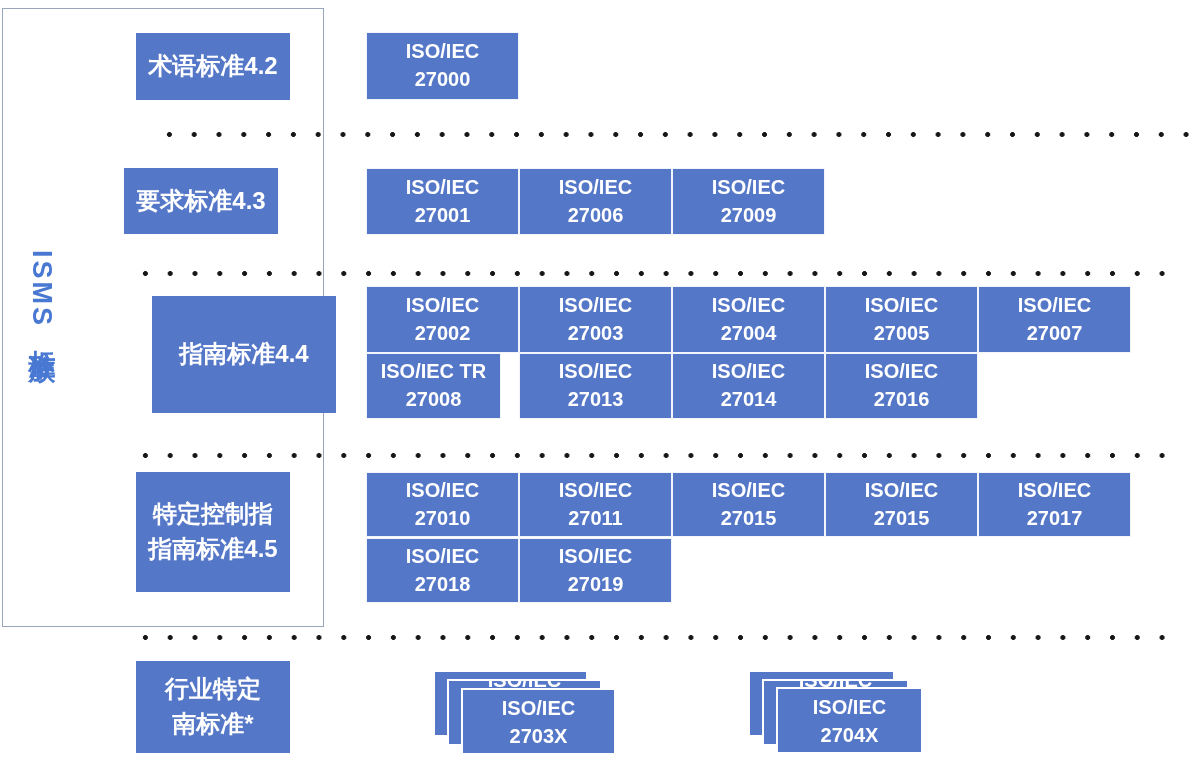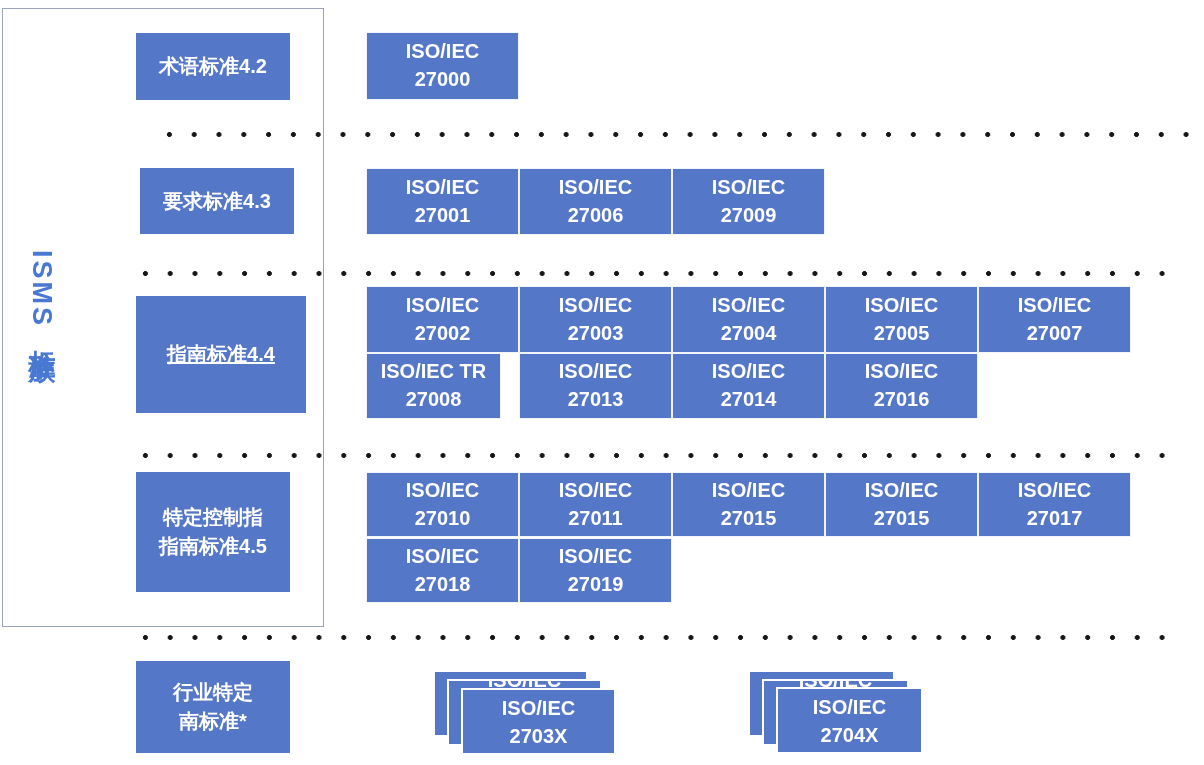--- a/index.html
+++ b/index.html
@@ -16,21 +16,21 @@
     writing-mode:vertical-rl;text-orientation:mixed;
     font-size:27px;font-weight:bold;color:#4878d2;letter-spacing:3px;
     display:flex;align-items:center;justify-content:flex-start;
   }
   .box{
     position:absolute;box-sizing:border-box;
     background:#5577c8;color:#ffffff;font-weight:bold;text-align:center;
     display:flex;align-items:center;justify-content:center;
     white-space:pre-line;
   }
-  .row-label{font-size:20px;line-height:1.45;}
+  .row-label{font-size:24px;line-height:1.45;}
   .std{font-size:20px;line-height:1.38;border:1px solid rgba(255,255,255,0.92);}
   .dots{
     position:absolute;height:7px;
     background-image:radial-gradient(circle,#161616 2.15px,rgba(0,0,0,0) 2.7px);
     background-size:24.8px 7px;background-repeat:repeat-x;background-position:0 50%;
   }
   .card{
     position:absolute;width:155px;height:67px;box-sizing:border-box;
     background:#5577c8;border:2px solid #ffffff;overflow:hidden;
     color:#ffffff;font-weight:bold;font-size:20px;line-height:28px;text-align:center;
@@ -48,22 +48,22 @@
 </head>
 <body>
 
 <div id="canvas">
 
   <div class="outline"></div>
 
   <div class="family-label">ISMS标准族</div>
 
   <div class="box row-label" style="left:136px;top:33px;width:154px;height:67px;">术语标准4.2</div>
-  <div class="box row-label" style="left:140px;top:168px;width:154px;height:66px;text-align:center;">要求标准4.3</div>
-  <div class="box row-label" style="left:136px;top:296px;width:170px;height:117px;text-decoration:underline;">指南标准4.4</div>
+  <div class="box row-label" style="left:124px;top:168px;width:154px;height:66px;text-align:center;">要求标准4.3</div>
+  <div class="box row-label" style="left:152px;top:296px;width:184px;height:117px;">指南标准4.4</div>
   <div class="box row-label" style="left:136px;top:472px;width:154px;height:120px;">特定控制指
 指南标准4.5</div>
   <div class="box row-label" style="left:136px;top:661px;width:154px;height:92px;">行业特定
 南标准*</div>
 
   <div class="dots" style="left:157px;top:131px;width:1040px;"></div>
   <div class="dots" style="left:133px;top:270px;width:1040px;"></div>
   <div class="dots" style="left:133px;top:452px;width:1040px;"></div>
   <div class="dots" style="left:133px;top:634px;width:1040px;"></div>
 

